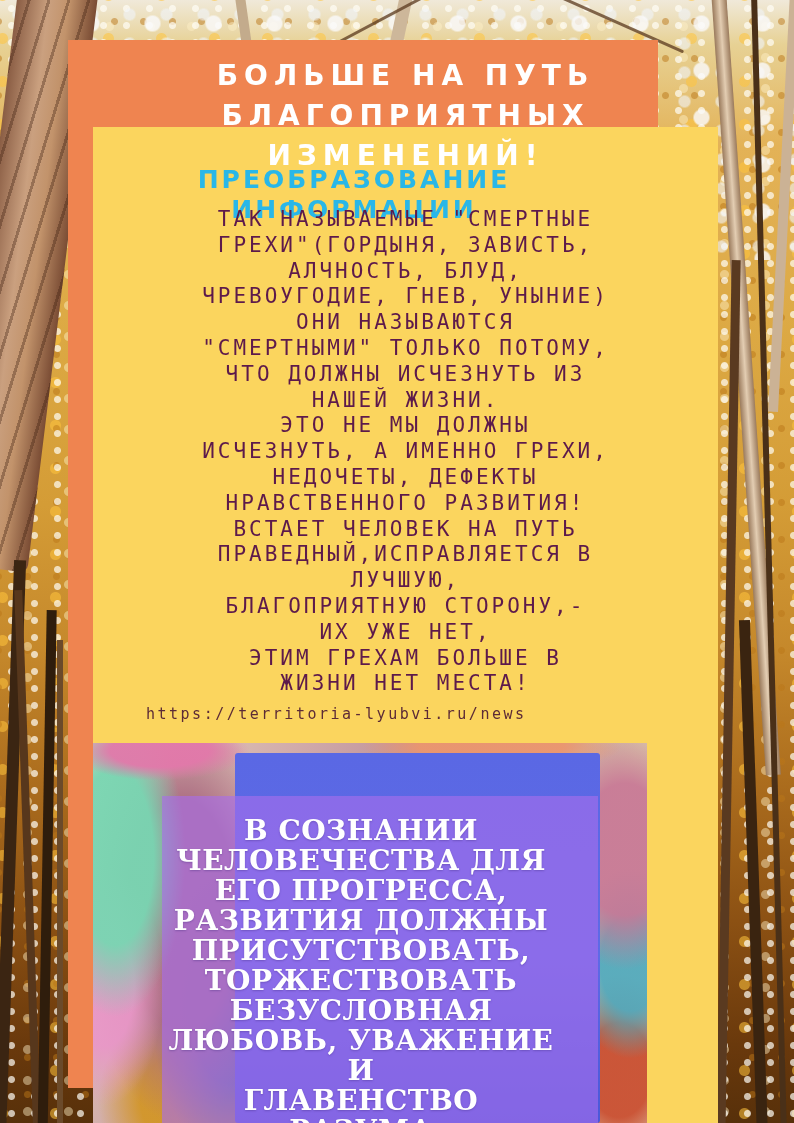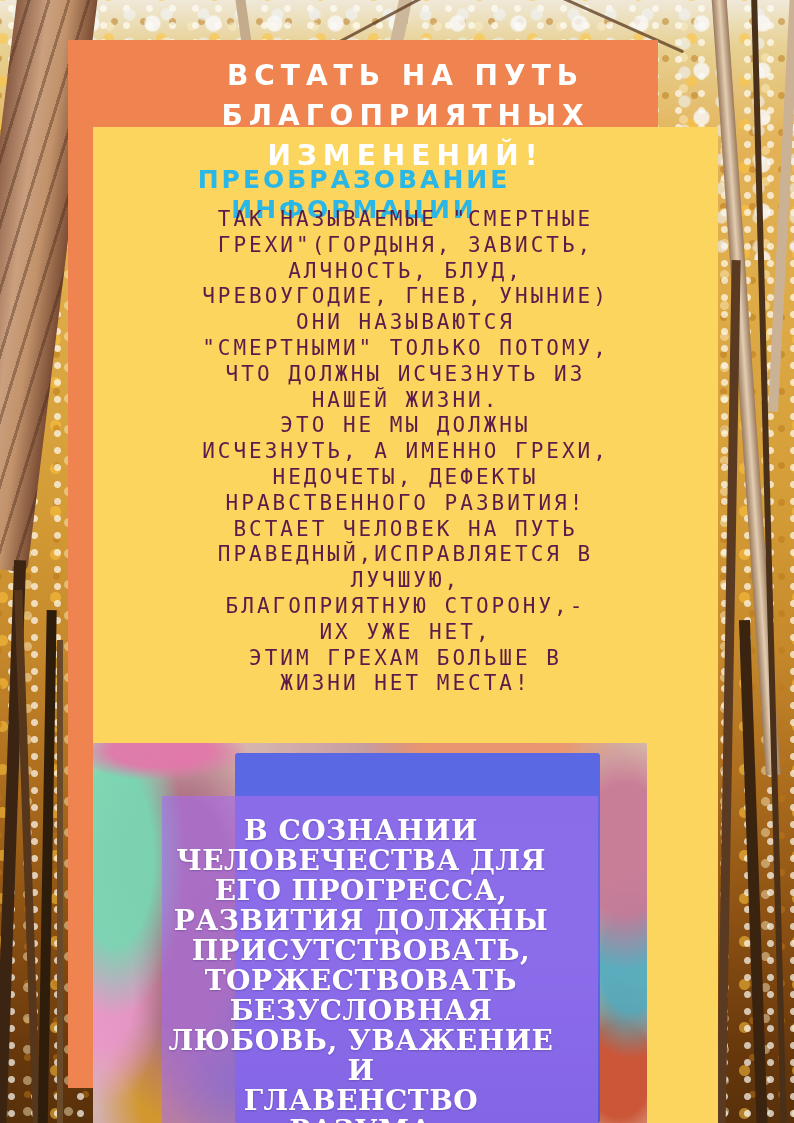--- a/index.html
+++ b/index.html
@@ -144,21 +144,21 @@
     <div class="trunk r5"></div>
     <div class="trunk p1"></div>
     <div class="trunk p2"></div>
     <div class="branch b1"></div>
     <div class="branch b2"></div>
   </div>
 
   <div class="orange-card"></div>
   <div class="yellow-card"></div>
 
-  <h1 class="title">ВСТАТЬ НА ПУТЬ
+  <h1 class="title">БОЛЬШЕ НА ПУТЬ
 БЛАГОПРИЯТНЫХ
 ИЗМЕНЕНИЙ!</h1>
   <div class="subtitle">ПРЕОБРАЗОВАНИЕ ИНФОРМАЦИИ</div>
 
   <div class="body-text">ТАК НАЗЫВАЕМЫЕ "СМЕРТНЫЕ
 ГРЕХИ"(ГОРДЫНЯ, ЗАВИСТЬ,
 АЛЧНОСТЬ, БЛУД,
 ЧРЕВОУГОДИЕ, ГНЕВ, УНЫНИЕ)
 ОНИ НАЗЫВАЮТСЯ
 "СМЕРТНЫМИ" ТОЛЬКО ПОТОМУ,
@@ -169,20 +169,21 @@
 НЕДОЧЕТЫ, ДЕФЕКТЫ
 НРАВСТВЕННОГО РАЗВИТИЯ!
 ВСТАЕТ ЧЕЛОВЕК НА ПУТЬ
 ПРАВЕДНЫЙ,ИСПРАВЛЯЕТСЯ В
 ЛУЧШУЮ,
 БЛАГОПРИЯТНУЮ  СТОРОНУ,-
 ИХ УЖЕ НЕТ,
 ЭТИМ ГРЕХАМ БОЛЬШЕ В
 ЖИЗНИ НЕТ МЕСТА!</div>
 
+  <a class="url">https://territoria-lyubvi.ru/news</a>
 
   <div class="artwork">
     <div class="blue-block"></div>
   </div>
   <div class="quote-panel">
     <div class="quote-text">В СОЗНАНИИ
 ЧЕЛОВЕЧЕСТВА ДЛЯ
 ЕГО ПРОГРЕССА,
 РАЗВИТИЯ ДОЛЖНЫ
 ПРИСУТСТВОВАТЬ,

